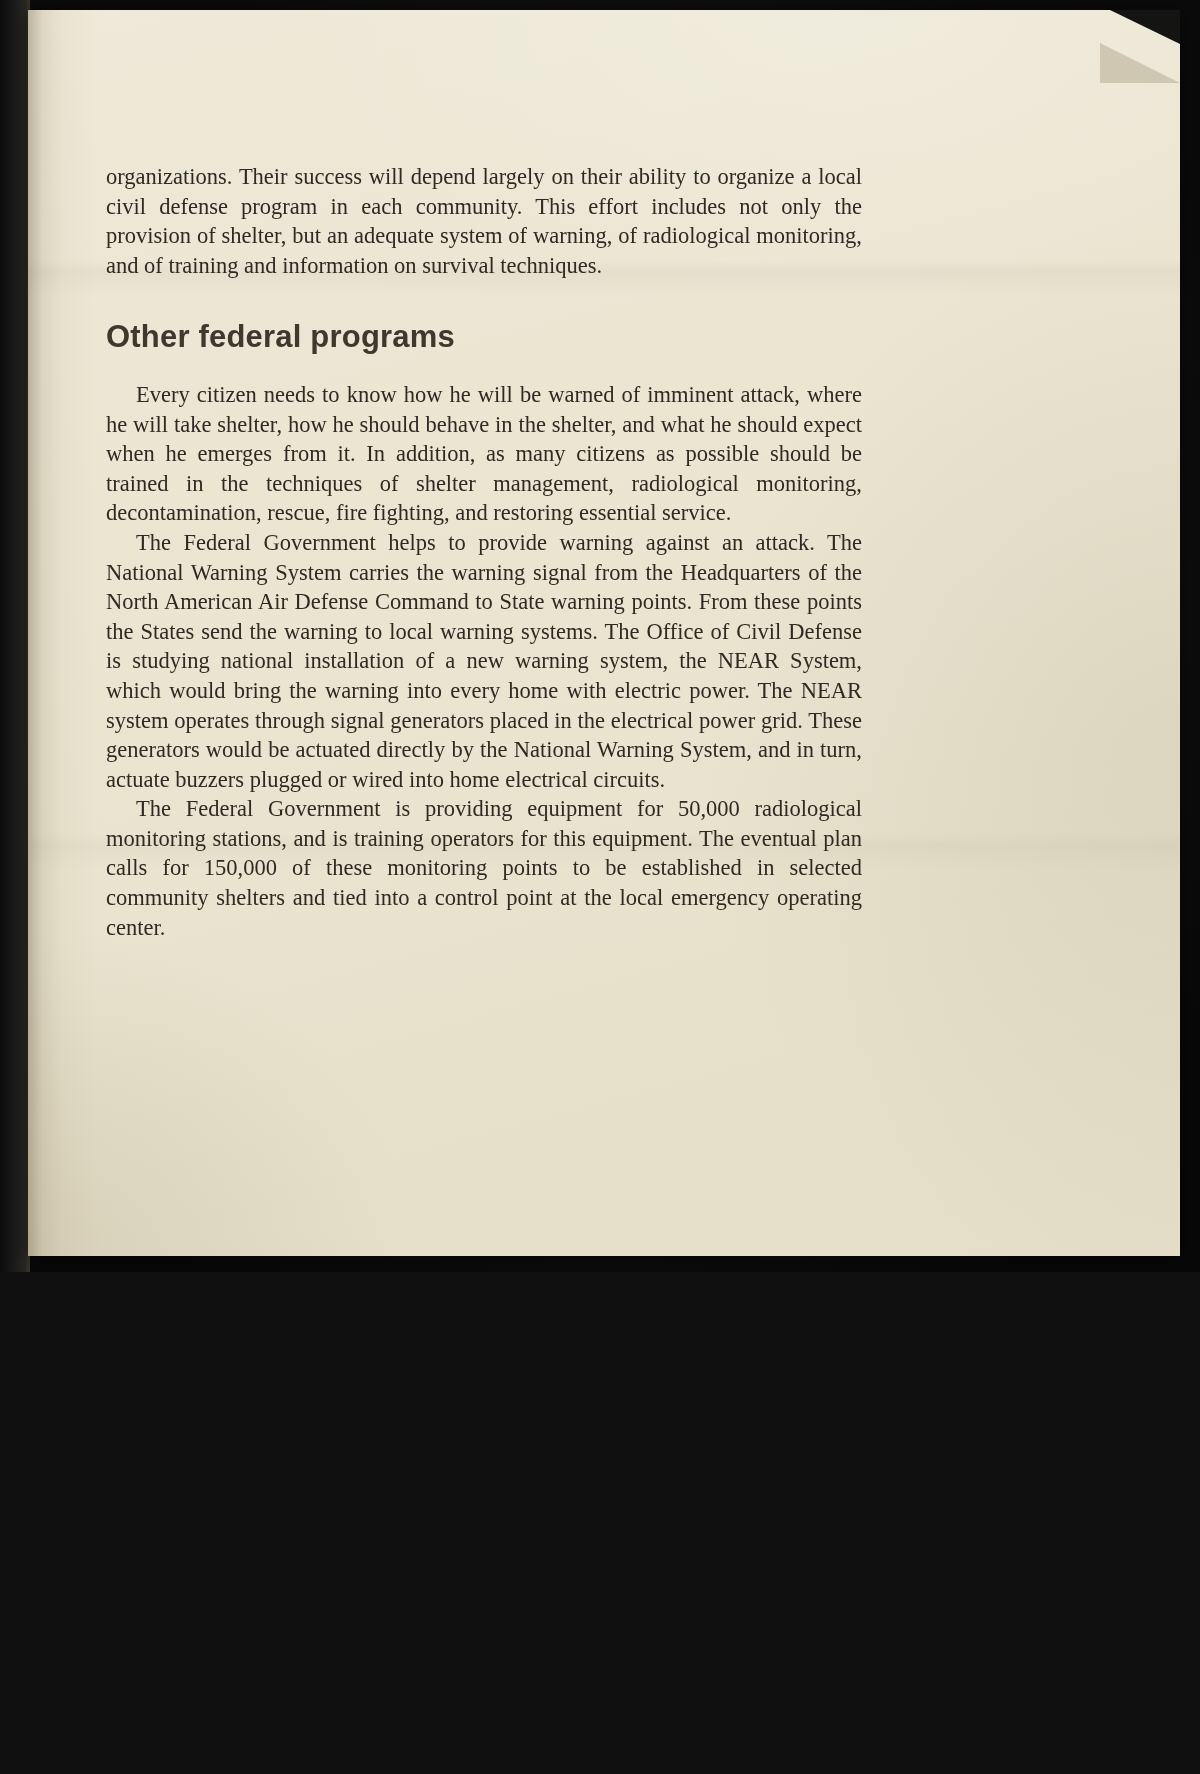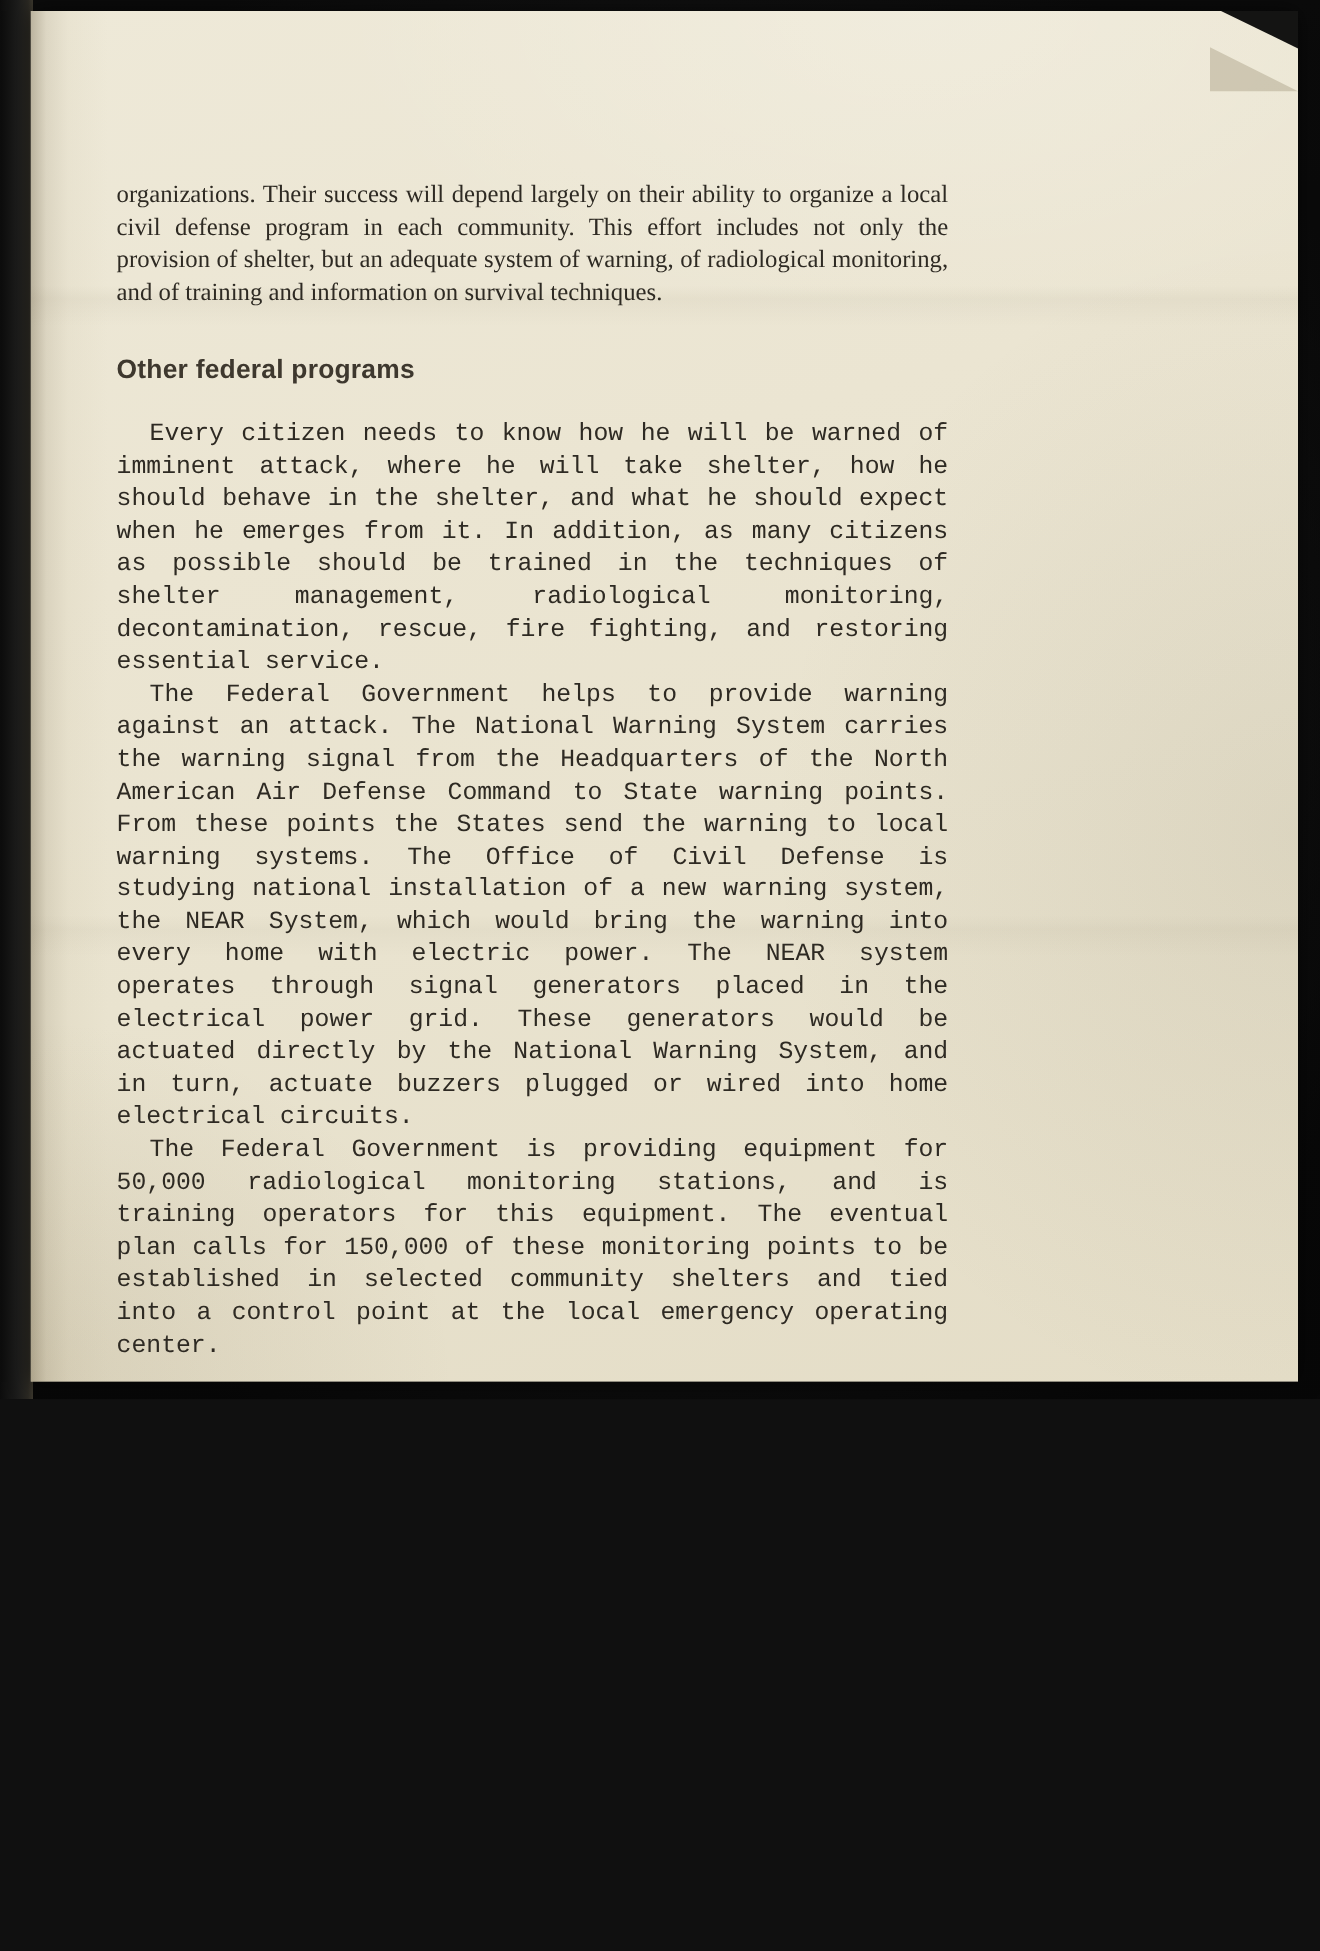--- a/index.html
+++ b/index.html
@@ -75,26 +75,25 @@
     color: #2e2a23;
     font-size: 22.5px;
     line-height: 29.6px;
     text-align: justify;
   }
   .text-block p {
     margin: 0;
   }
   .text-block p.indent {
     text-indent: 30px;
-    font-family: Liberation Mono, monospace;
   }
   .section-heading {
     font-family: "Liberation Sans", sans-serif;
     font-weight: bold;
-    font-size: 24px;
+    font-size: 31px;
     letter-spacing: 0.2px;
     color: #3e382e;
     margin: 42px 0 28px 0;
     text-align: left;
   }
   .page-number {
     position: absolute;
     left: 78px;
     width: 756px;
     top: 1394px;

